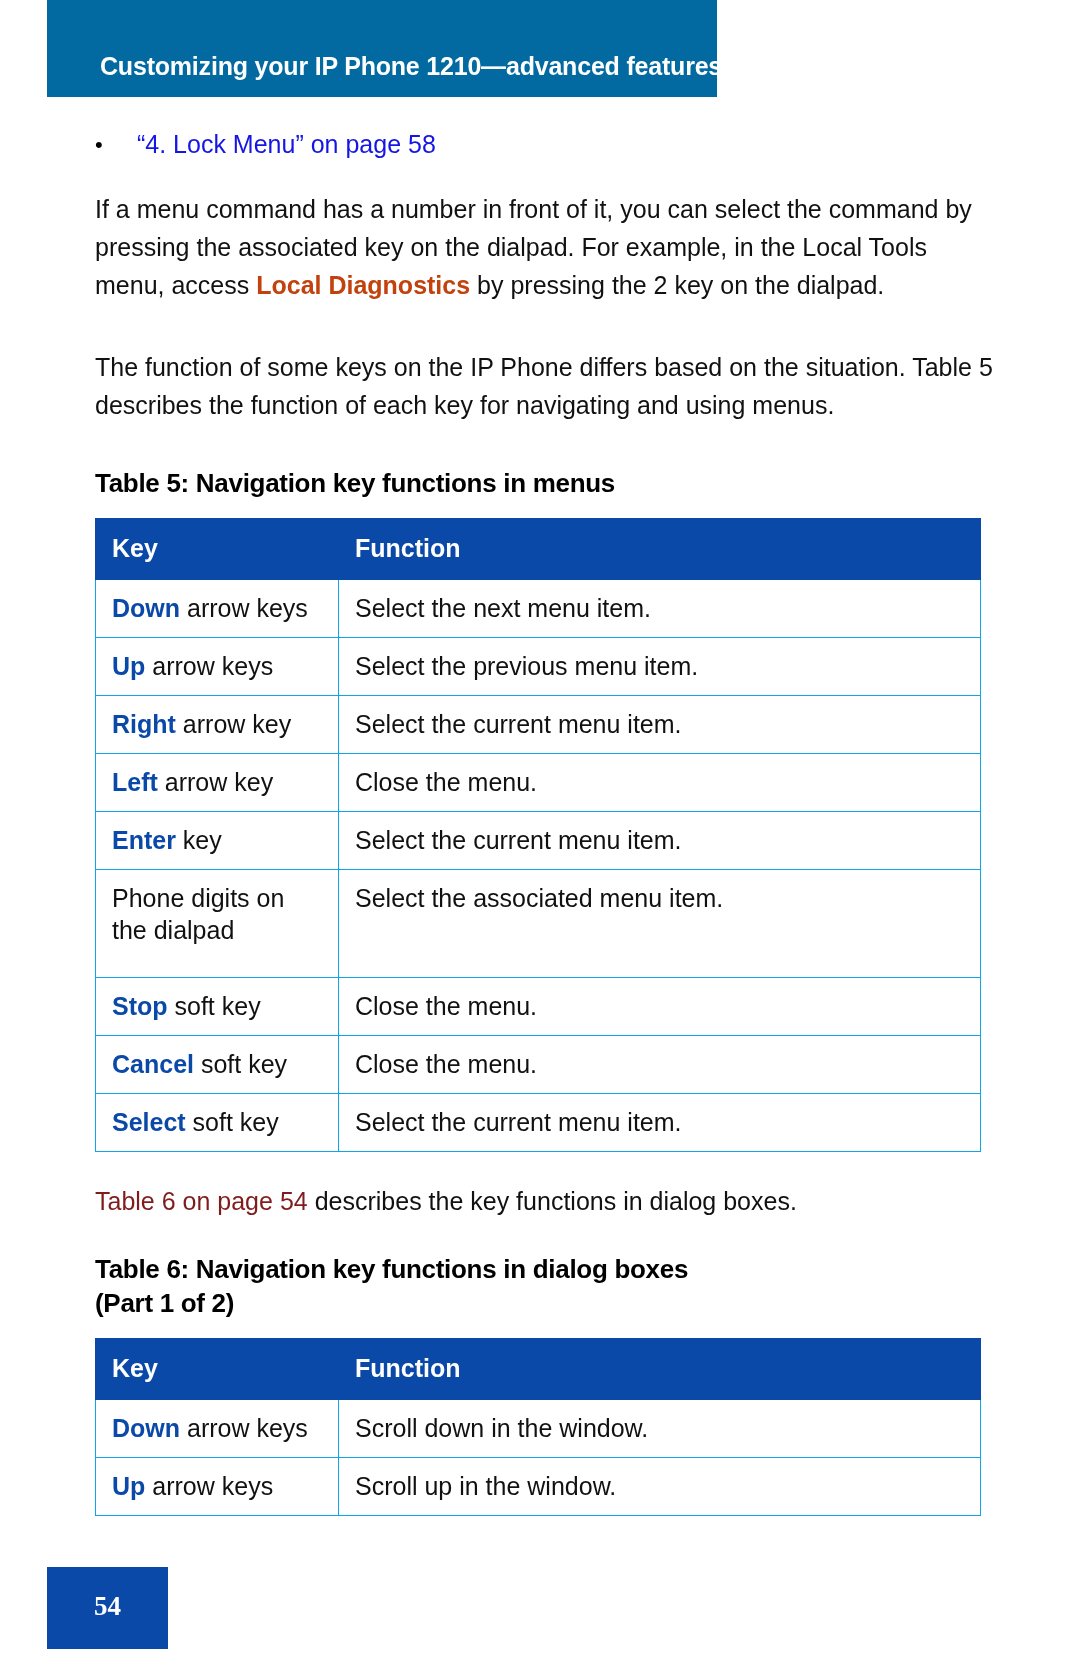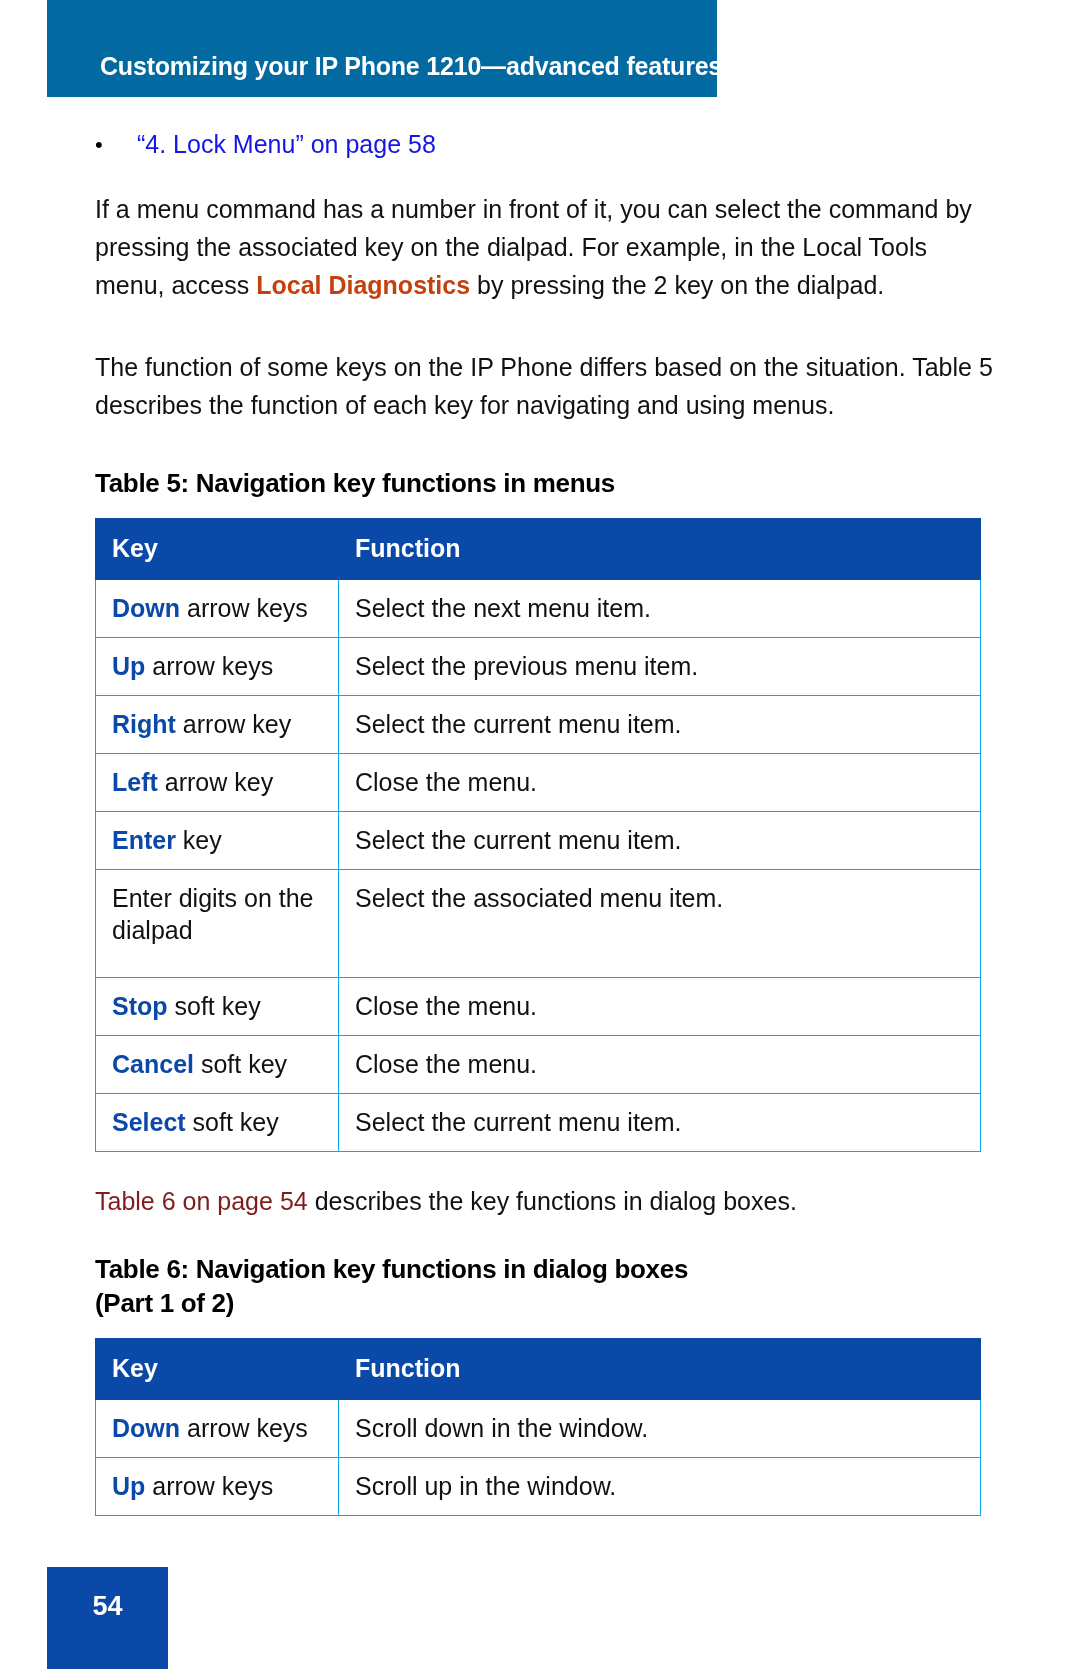--- a/index.html
+++ b/index.html
@@ -139,22 +139,23 @@
     font-weight: bold;
   }
   .cell-tall { height: 82px; }
 
   
   .page-box {
     position: absolute;
     left: 47px;
     top: 1567px;
     width: 121px;
-    height: 102px;
+    height: 82px;
     background: #0B49A8;
+    font-family: Liberation Serif, serif;
   }
   .page-box .page-number {
     position: absolute;
     top: 24px;
     left: 0;
     right: 0;
     text-align: center;
     color: #ffffff;
     font-size: 27px;
     font-weight: bold;
@@ -208,21 +209,21 @@
       </tr>
       <tr>
         <td class="cell-key"><span class="kw">Left</span><span> arrow key</span></td>
         <td class="cell-fn">Close the menu.</td>
       </tr>
       <tr>
         <td class="cell-key"><span class="kw">Enter</span><span> key</span></td>
         <td class="cell-fn">Select the current menu item.</td>
       </tr>
       <tr>
-        <td class="cell-key cell-tall"><span class="kw"></span><span>Enter digits on the dialpad</span></td>
+        <td class="cell-key cell-tall"><span class="kw"></span><span>Phone digits on the dialpad</span></td>
         <td class="cell-fn cell-tall">Select the associated menu item.</td>
       </tr>
       <tr>
         <td class="cell-key"><span class="kw">Stop</span><span> soft key</span></td>
         <td class="cell-fn">Close the menu.</td>
       </tr>
       <tr>
         <td class="cell-key"><span class="kw">Cancel</span><span> soft key</span></td>
         <td class="cell-fn">Close the menu.</td>
       </tr>

